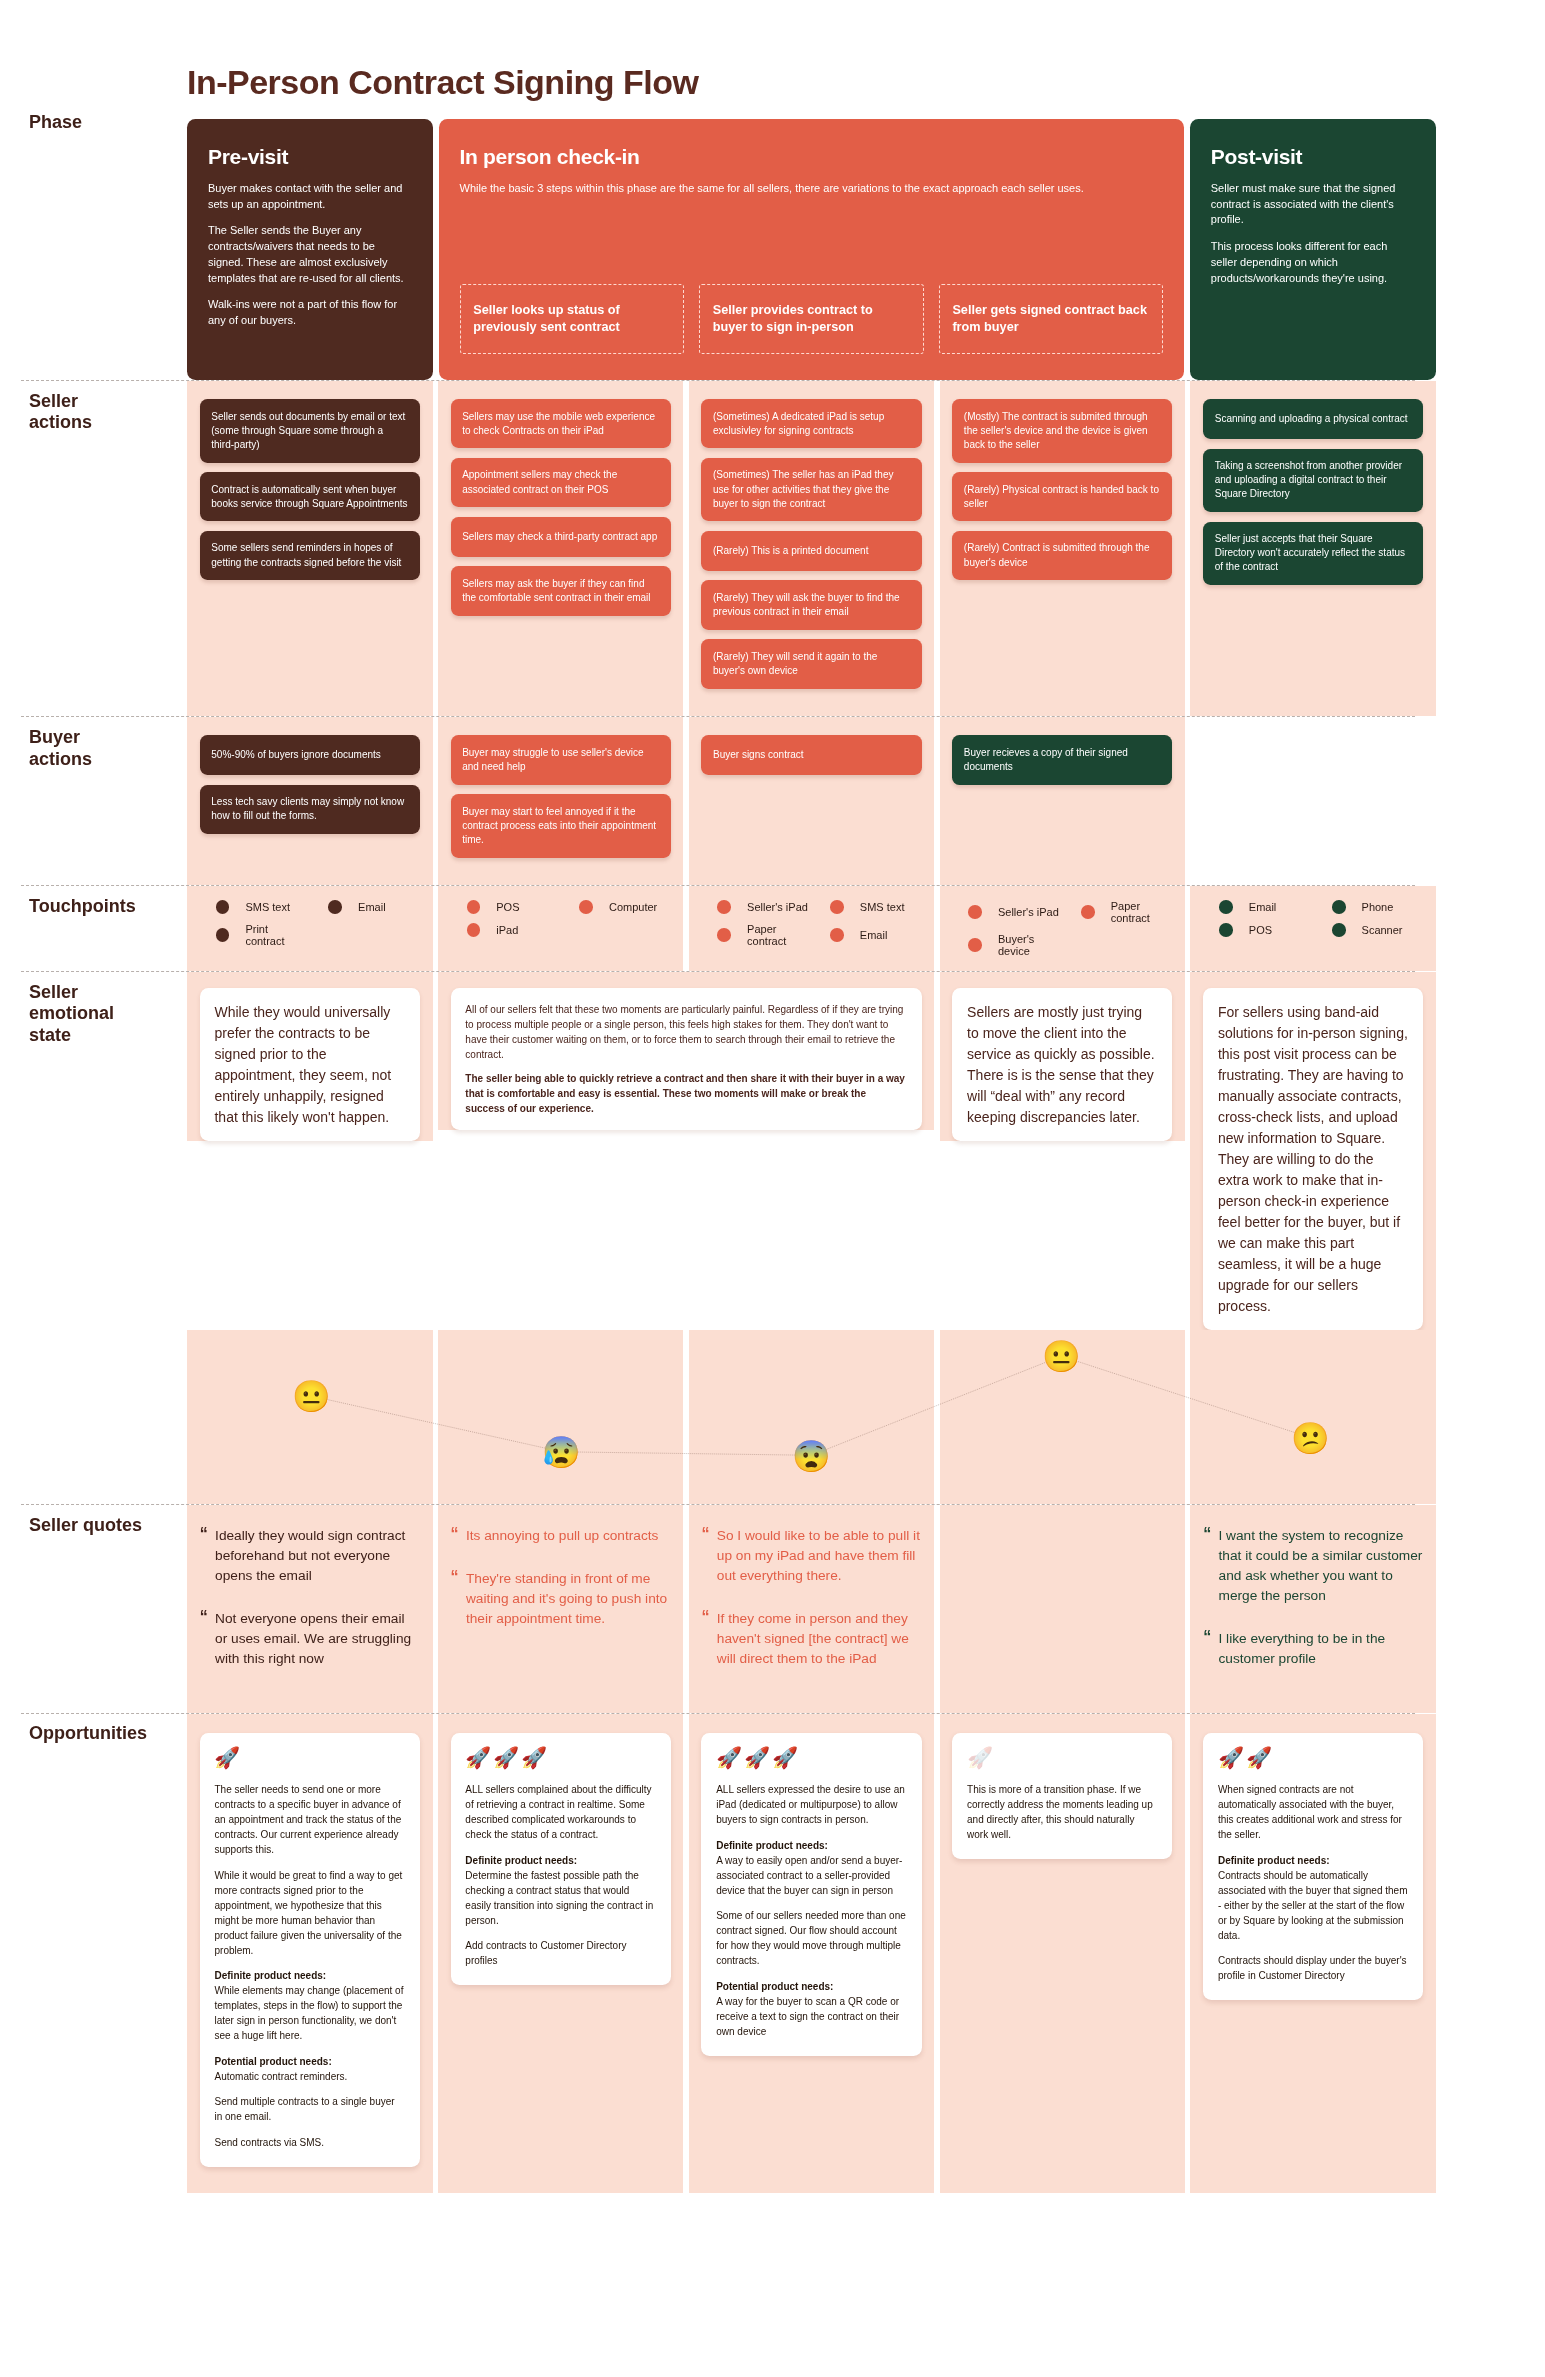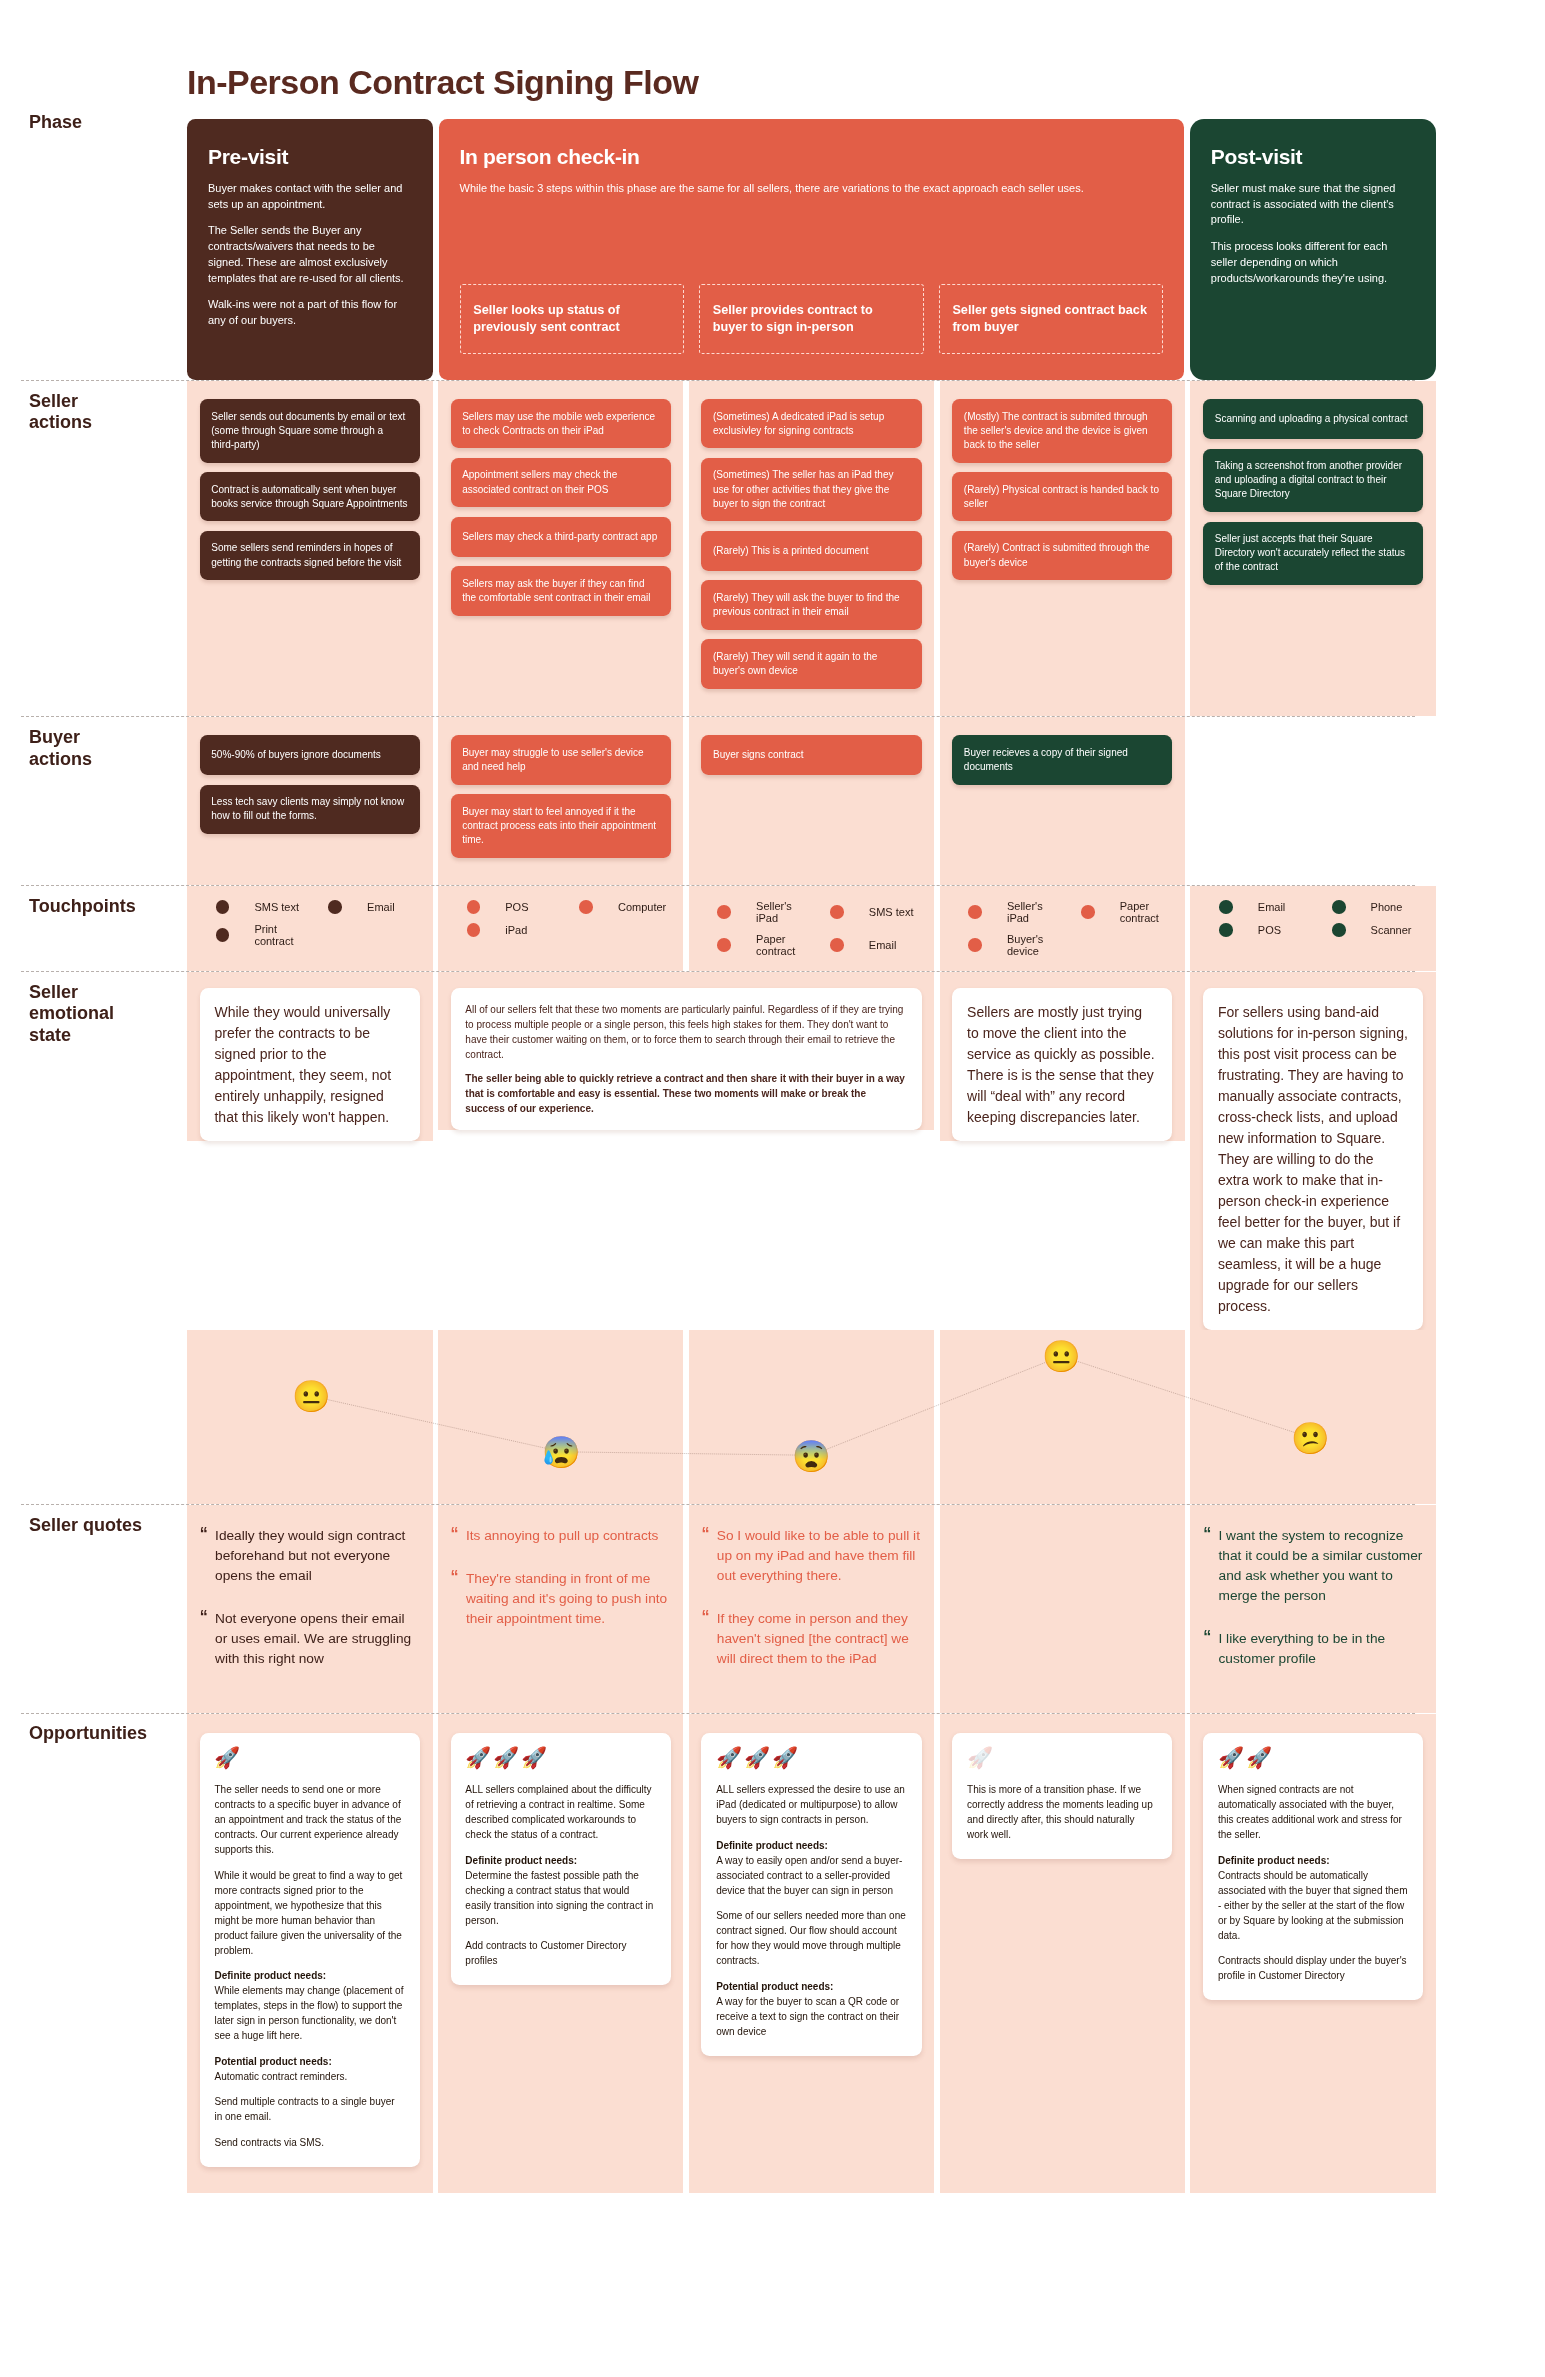--- a/index.html
+++ b/index.html
@@ -56,21 +56,21 @@
     grid-template-columns: 1fr 5.3px 3.03fr 5.3px 1fr;
     height: 261px;
   }
   .phase-card {
     border-radius: 8.4px;
     padding: 26px 21px;
     color: #ffffff;
   }
   .phase-pre { background: #4f2a20; }
   .phase-mid { background: #e25e47; display: flex; flex-direction: column; }
-  .phase-post { background: #1b4632; border-radius: 14px; }
+  .phase-post { background: #1b4632; }
   .phase-gap { background: transparent; }
 
   .phase-title {
     font-size: 21px;
     font-weight: bold;
     letter-spacing: -0.3px;
     margin-bottom: 11.6px;
   }
   .phase-desc {
     font-size: 11px;
@@ -124,21 +124,21 @@
   .lane-inner { padding-top: 18px; padding-bottom: 18px; }
 
   
   .tp-lane { padding-top: 13.7px; padding-bottom: 13.7px; }
   .tp-grid {
     display: grid;
     grid-template-columns: 1fr 1fr;
     row-gap: 9.5px;
     column-gap: 5.3px;
   }
-  .tp-item { display: flex; align-items: center; gap: 25px; padding-left: 16px; }
+  .tp-item { display: flex; align-items: center; gap: 16px; padding-left: 16px; }
   .dot { width: 13.7px; height: 13.7px; border-radius: 50%; flex: 0 0 13.7px; }
   .dot.brown { background: #4f2a20; }
   .dot.red   { background: #e25e47; }
   .dot.green { background: #1b4632; }
   .tp-label { font-size: 11px; color: #2b1a14; }
 
   
   .emo-lane { padding-top: 16px; }
   .note {
     background: #ffffff;

